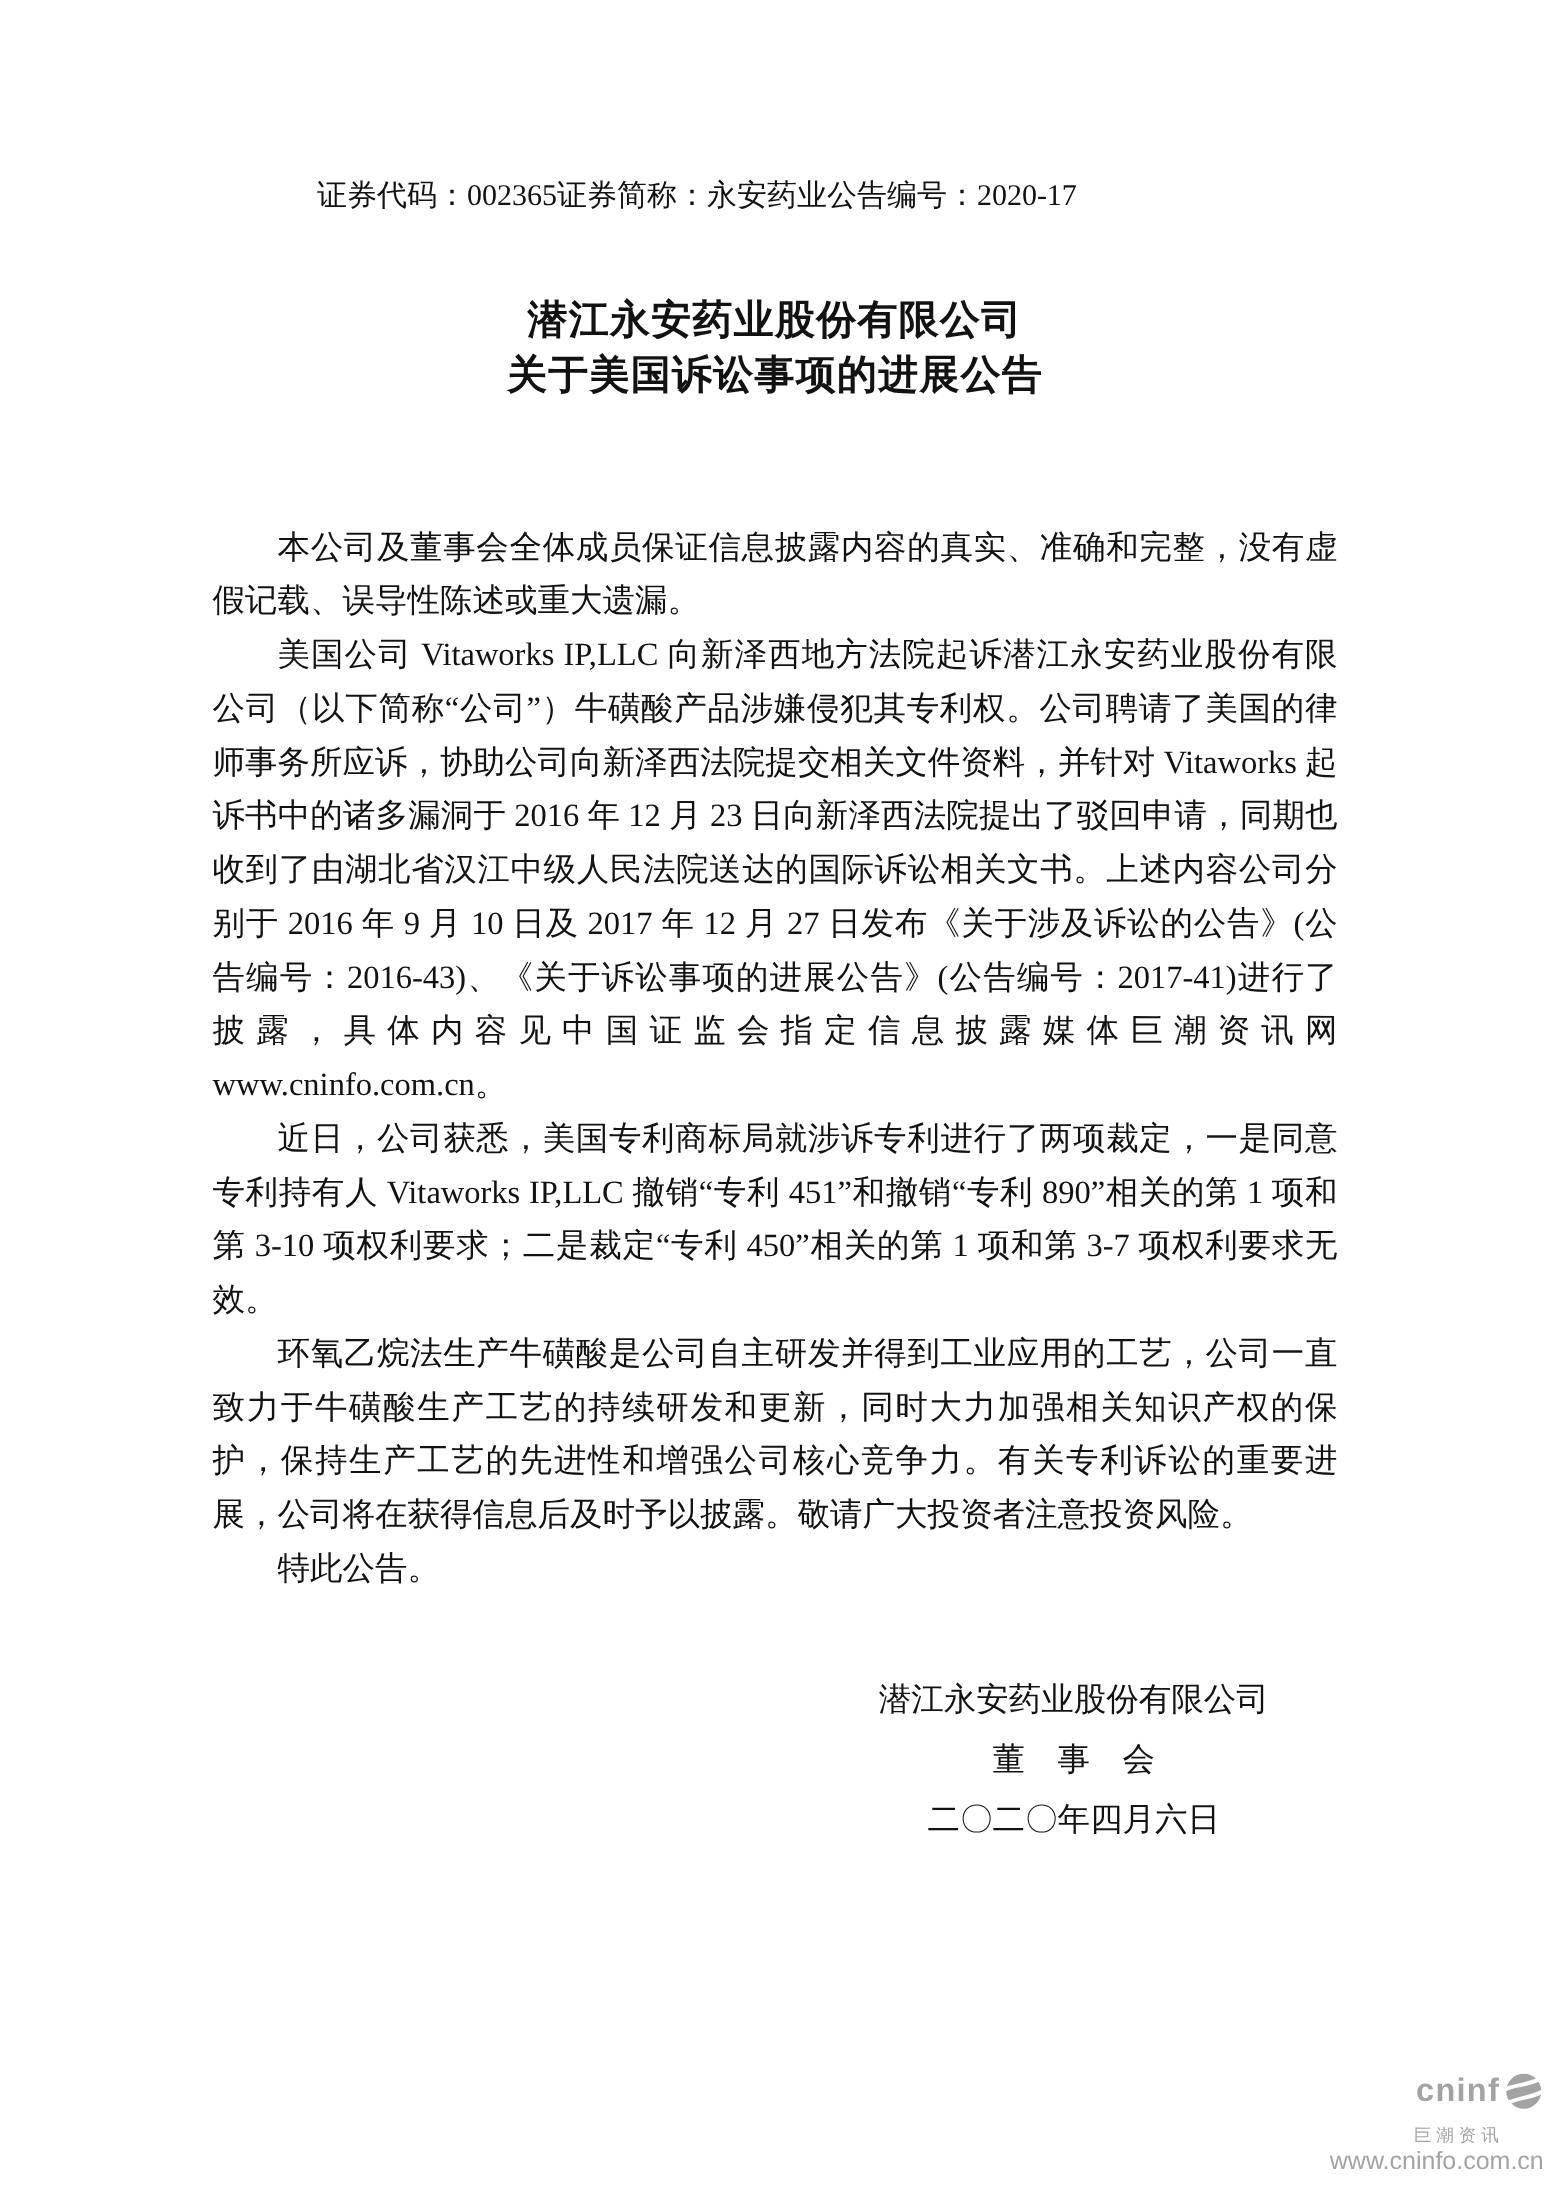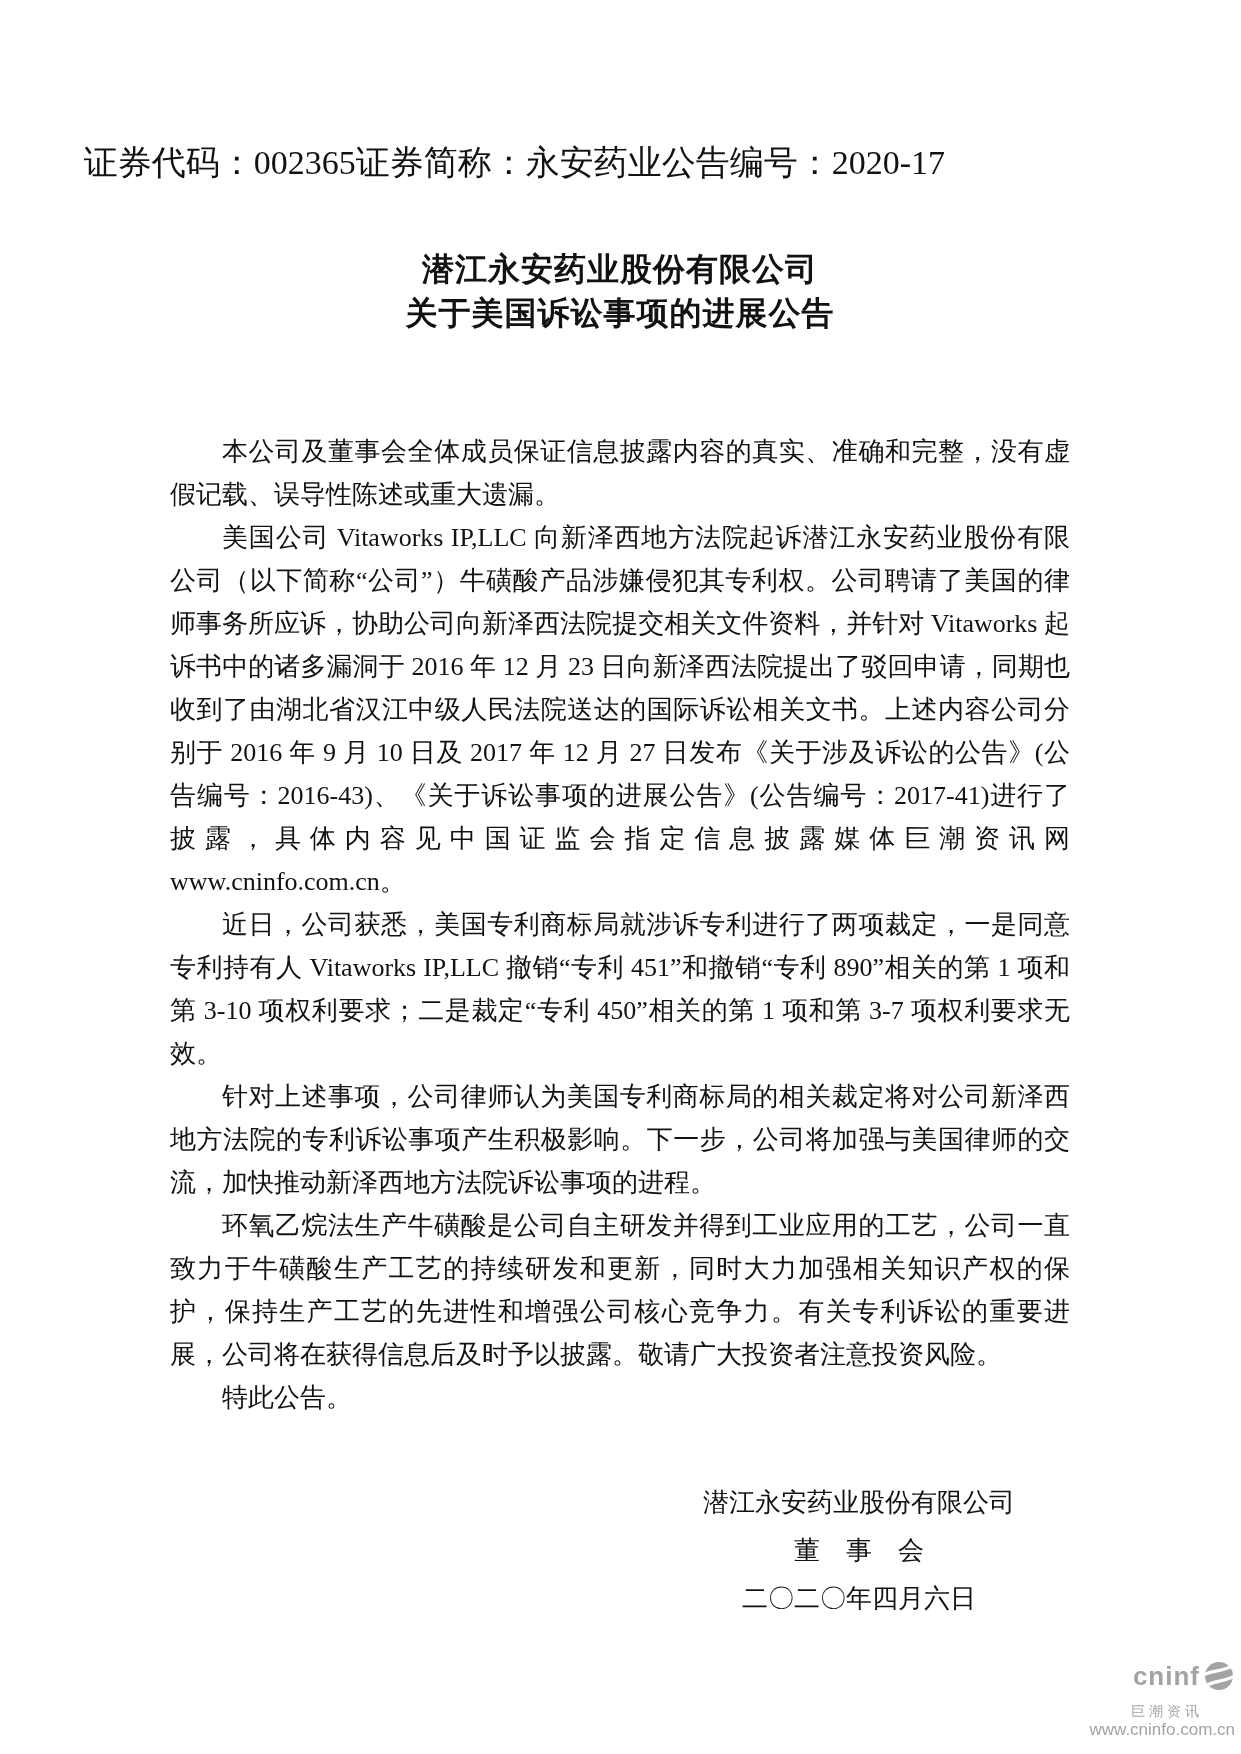--- a/index.html
+++ b/index.html
@@ -7,22 +7,22 @@
     width:1241px;height:1754px;
     background:#ffffff;
     position:relative;
     font-family:"Liberation Serif","DejaVu Serif",serif;
     color:#121212;
     overflow:hidden;
   }
   .content{padding:140px 171px 0 170px;}
   .header-row{
     display:flex;
-    justify-content:flex-end;
-    font-size:34px;
+    justify-content:center;
+    font-size:24px;
     margin-right:125px;
     white-space:nowrap;
   }
   .doc-title{
     text-align:center;
     font-family:"Liberation Sans","DejaVu Sans",sans-serif;
     font-weight:700;
     font-size:32px;
     letter-spacing:1px;
   }
@@ -46,42 +46,41 @@
     position:absolute;
     right:6px;bottom:14px;
     color:#a3a3a3;
     font-family:"Liberation Sans","DejaVu Sans",sans-serif;
     display:flex;flex-direction:column;align-items:flex-end;
     line-height:1.1;
   }
   .brand-row{display:flex;align-items:center;gap:3px;margin-top:12px;}
   .brand{font-size:26px;font-weight:700;letter-spacing:1px;}
   .brand-cn{font-size:14px;letter-spacing:4px;margin-right:32px;margin-top:12px;}
-  .website{font-size:17px;margin-top:2px;}
+  .website{font-size:20px;margin-top:2px;}
   .globe-icon svg{display:block;}
 </style>
 </head>
 <body>
 
 <div class="content">
 
   <div class="header-row">
     <span>证券代码：002365</span>
     <span>证券简称：永安药业</span>
     <span>公告编号：2020-17</span>
   </div>
 
   <div class="doc-title company">潜江永安药业股份有限公司</div>
   <div class="doc-title subject">关于美国诉讼事项的进展公告</div>
 
   <div class="body-text">
     <p>本公司及董事会全体成员保证信息披露内容的真实、准确和完整，没有虚假记载、误导性陈述或重大遗漏。</p>
     <p>美国公司 Vitaworks IP,LLC 向新泽西地方法院起诉潜江永安药业股份有限公司（以下简称“公司”）牛磺酸产品涉嫌侵犯其专利权。公司聘请了美国的律师事务所应诉，协助公司向新泽西法院提交相关文件资料，并针对 Vitaworks 起诉书中的诸多漏洞于 2016 年 12 月 23 日向新泽西法院提出了驳回申请，同期也收到了由湖北省汉江中级人民法院送达的国际诉讼相关文书。上述内容公司分别于 2016 年 9 月 10 日及 2017 年 12 月 27 日发布《关于涉及诉讼的公告》(公告编号：2016-43)、《关于诉讼事项的进展公告》(公告编号：2017-41)进行了披露，具体内容见中国证监会指定信息披露媒体巨潮资讯网 www.cninfo.com.cn。</p>
     <p>近日，公司获悉，美国专利商标局就涉诉专利进行了两项裁定，一是同意专利持有人 Vitaworks IP,LLC 撤销“专利 451”和撤销“专利 890”相关的第 1 项和第 3-10 项权利要求；二是裁定“专利 450”相关的第 1 项和第 3-7 项权利要求无效。</p>
-    <p>针对上述事项，公司律师认为美国专利商标局的相关裁定将对公司新泽西地方法院的专利诉讼事项产生积极影响。下一步，公司将加强与美国律师的交流，加快推动新泽西地方法院诉讼事项的进程。</p>
     <p>环氧乙烷法生产牛磺酸是公司自主研发并得到工业应用的工艺，公司一直致力于牛磺酸生产工艺的持续研发和更新，同时大力加强相关知识产权的保护，保持生产工艺的先进性和增强公司核心竞争力。有关专利诉讼的重要进展，公司将在获得信息后及时予以披露。敬请广大投资者注意投资风险。</p>
     <p>特此公告。</p>
   </div>
 
   <div class="signature">
     <div>潜江永安药业股份有限公司</div>
     <div>董　事　会</div>
     <div>二〇二〇年四月六日</div>
   </div>
 

